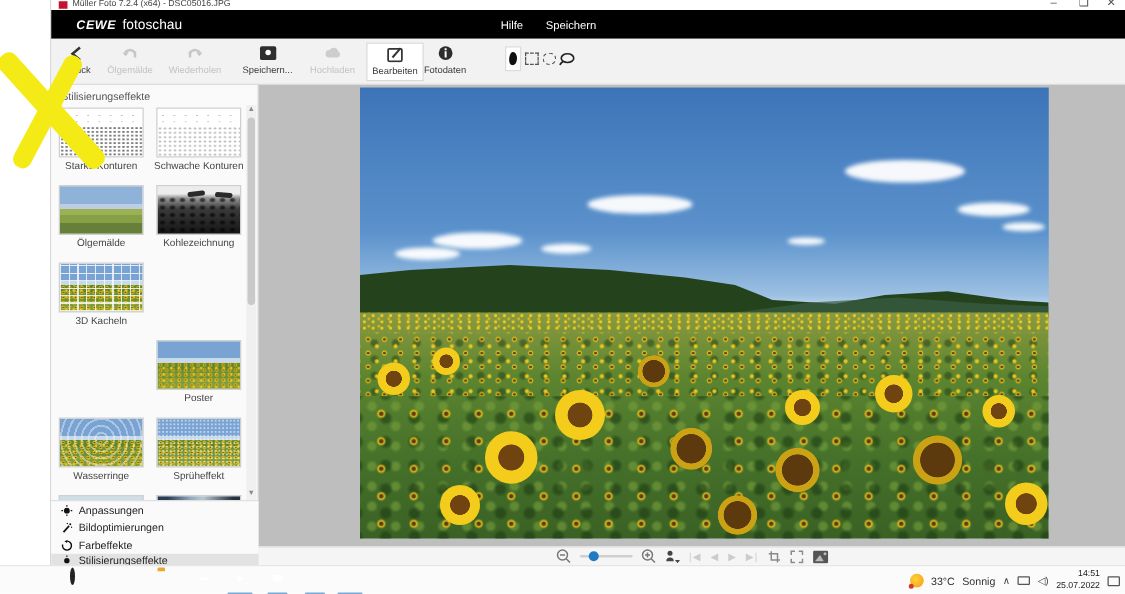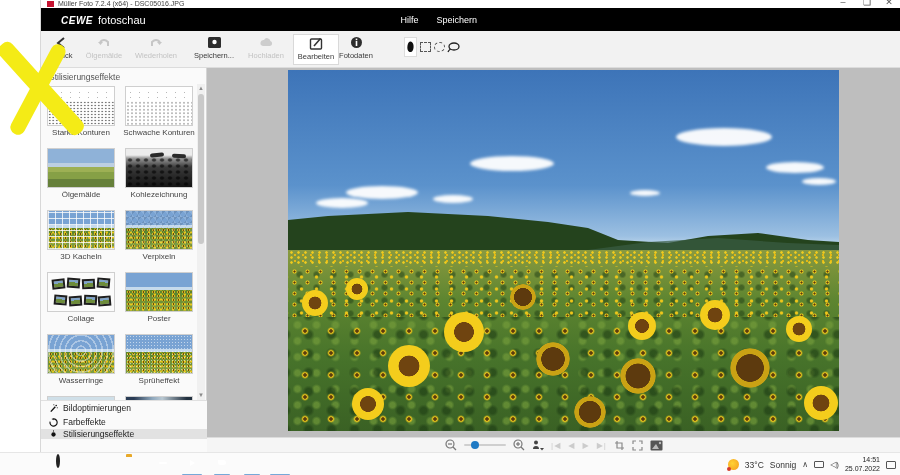--- a/index.html
+++ b/index.html
@@ -278,41 +278,21 @@
           <div class="cap">Kohlezeichnung</div>
         </div>
 
         <div class="fxcell" style="left:2px;top:126px">
           <div class="thumb field-mini">
               <i class="flowers"></i>
               <i class="grid3d"></i>
             </div>
           <div class="cap">3D Kacheln</div>
         </div>
-        <div class="fxcell" style="left:80px;top:126px">
-          <div class="thumb field-mini">
-              <i class="flowers"></i>
-              <i class="pix"></i>
-            </div>
-          <div class="cap">Verpixeln</div>
-        </div>
-
-        <div class="fxcell" style="left:2px;top:188px">
-          <div class="thumb t-collage">
-            <span class="ct" style="left:4px;top:6px;transform:rotate(-6deg)"></span>
-            <span class="ct" style="left:19px;top:5px;transform:rotate(4deg)"></span>
-            <span class="ct" style="left:34px;top:6px;transform:rotate(-3deg)"></span>
-            <span class="ct" style="left:49px;top:5px;transform:rotate(5deg)"></span>
-            <span class="ct" style="left:6px;top:22px;transform:rotate(5deg)"></span>
-            <span class="ct" style="left:21px;top:23px;transform:rotate(-4deg)"></span>
-            <span class="ct" style="left:36px;top:22px;transform:rotate(3deg)"></span>
-            <span class="ct" style="left:50px;top:23px;transform:rotate(-5deg)"></span>
-          </div>
-          <div class="cap">Collage</div>
-        </div>
+
         <div class="fxcell" style="left:80px;top:188px">
           <div class="thumb field-mini">
               <i class="flowers"></i>
             </div>
           <div class="cap">Poster</div>
         </div>
 
         <div class="fxcell" style="left:2px;top:250px">
           <div class="thumb field-mini">
               <i class="flowers"></i>
@@ -336,20 +316,32 @@
         </div>
       </div>
 
       <div id="fxbar">
         <span class="sb-up">▲</span>
         <span class="sb-thumb"></span>
         <span class="sb-dn">▼</span>
       </div>
 
       <div id="cats">
+        <div class="catrow">
+          <svg class="cicon" viewBox="0 0 10 10">
+              <circle cx="5" cy="5" r="2.6" fill="#111"></circle>
+              <g stroke="#111" stroke-width="1">
+                <line x1="5" y1="0" x2="5" y2="1.6"></line>
+                <line x1="5" y1="8.4" x2="5" y2="10"></line>
+                <line x1="0" y1="5" x2="1.6" y2="5"></line>
+                <line x1="8.4" y1="5" x2="10" y2="5"></line>
+              </g>
+            </svg>
+          <span>Anpassungen</span>
+        </div>
         <div class="catrow">
           <svg class="cicon" viewBox="0 0 10 10">
               <line x1="2" y1="8.5" x2="7" y2="3" stroke="#111" stroke-width="1.5"></line>
               <g fill="#111">
                 <circle cx="8" cy="1.6" r="0.9"></circle>
                 <circle cx="5.4" cy="0.9" r="0.6"></circle>
                 <circle cx="9.2" cy="4.2" r="0.6"></circle>
               </g>
             </svg>
           <span>Bildoptimierungen</span>

